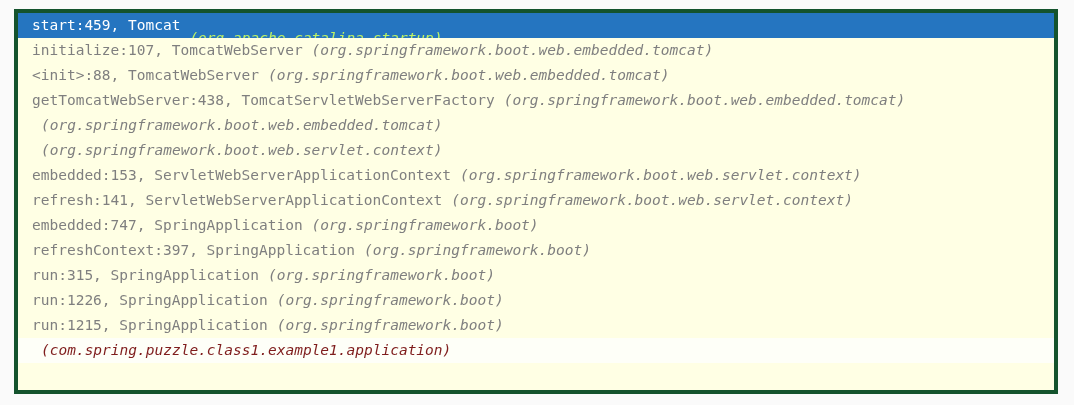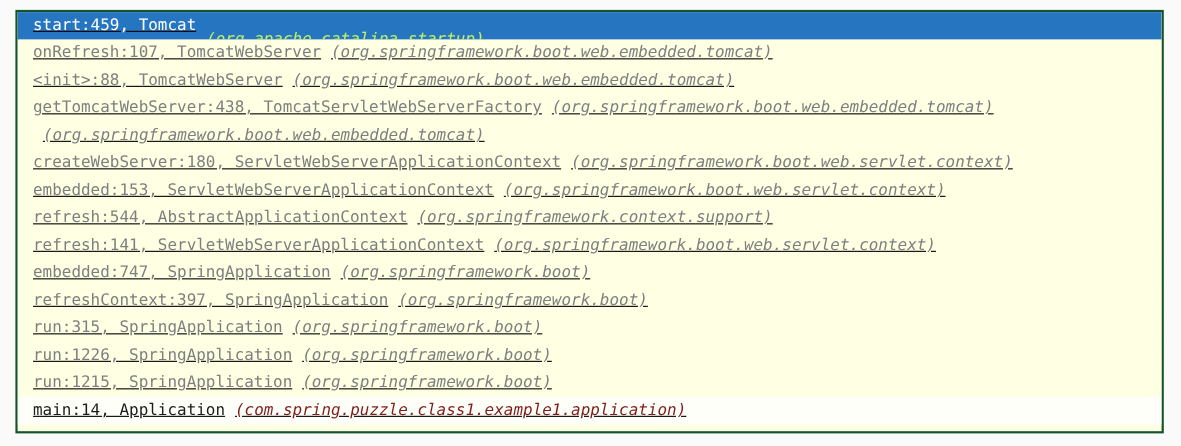--- a/index.html
+++ b/index.html
@@ -14,24 +14,23 @@
     font-family: "DejaVu Sans Mono", "Liberation Mono", monospace;
   }
 
   #stack-panel {
     position: absolute;
     left: 14px;
     top: 9px;
     width: 1044px;
     height: 385px;
     box-sizing: border-box;
-    border: 2px solid #14532d;
+    border: 4px solid #14532d;
     background: #ffffe4;
     overflow: hidden;
-    text-decoration: underline;
   }
 
   .frame-list {
     display: block;
     width: 100%;
     height: 100%;
   }
 
   .frame-row {
     display: flex;
@@ -78,45 +77,40 @@
 </head>
 <body>
 
 <div id="stack-panel">
   <div class="frame-list" id="frame-list">
       <div class="frame-row selected">
         <span class="frame-method">start:459, Tomcat</span>
         <span class="frame-pkg">(org.apache.catalina.startup)</span>
       </div>
       <div class="frame-row">
-        <span class="frame-method">onRefresh:107, TomcatWebServer</span>
+        <span class="frame-method">initialize:107, TomcatWebServer</span>
         <span class="frame-pkg">(org.springframework.boot.web.embedded.tomcat)</span>
       </div>
       <div class="frame-row">
         <span class="frame-method">&lt;init&gt;:88, TomcatWebServer</span>
         <span class="frame-pkg">(org.springframework.boot.web.embedded.tomcat)</span>
       </div>
       <div class="frame-row">
         <span class="frame-method">getTomcatWebServer:438, TomcatServletWebServerFactory</span>
         <span class="frame-pkg">(org.springframework.boot.web.embedded.tomcat)</span>
       </div>
       <div class="frame-row">
         <span class="frame-pkg">(org.springframework.boot.web.embedded.tomcat)</span>
       </div>
       <div class="frame-row">
-        <span class="frame-method">createWebServer:180, ServletWebServerApplicationContext</span>
         <span class="frame-pkg">(org.springframework.boot.web.servlet.context)</span>
       </div>
       <div class="frame-row">
         <span class="frame-method">embedded:153, ServletWebServerApplicationContext</span>
         <span class="frame-pkg">(org.springframework.boot.web.servlet.context)</span>
-      </div>
-      <div class="frame-row">
-        <span class="frame-method">refresh:544, AbstractApplicationContext</span>
-        <span class="frame-pkg">(org.springframework.context.support)</span>
       </div>
       <div class="frame-row">
         <span class="frame-method">refresh:141, ServletWebServerApplicationContext</span>
         <span class="frame-pkg">(org.springframework.boot.web.servlet.context)</span>
       </div>
       <div class="frame-row">
         <span class="frame-method">embedded:747, SpringApplication</span>
         <span class="frame-pkg">(org.springframework.boot)</span>
       </div>
       <div class="frame-row">
@@ -129,17 +123,16 @@
       </div>
       <div class="frame-row">
         <span class="frame-method">run:1226, SpringApplication</span>
         <span class="frame-pkg">(org.springframework.boot)</span>
       </div>
       <div class="frame-row">
         <span class="frame-method">run:1215, SpringApplication</span>
         <span class="frame-pkg">(org.springframework.boot)</span>
       </div>
       <div class="frame-row emphasized">
-        <span class="frame-method">main:14, Application</span>
         <span class="frame-pkg">(com.spring.puzzle.class1.example1.application)</span>
       </div>
     </div>
 </div>
 
 </body></html>

